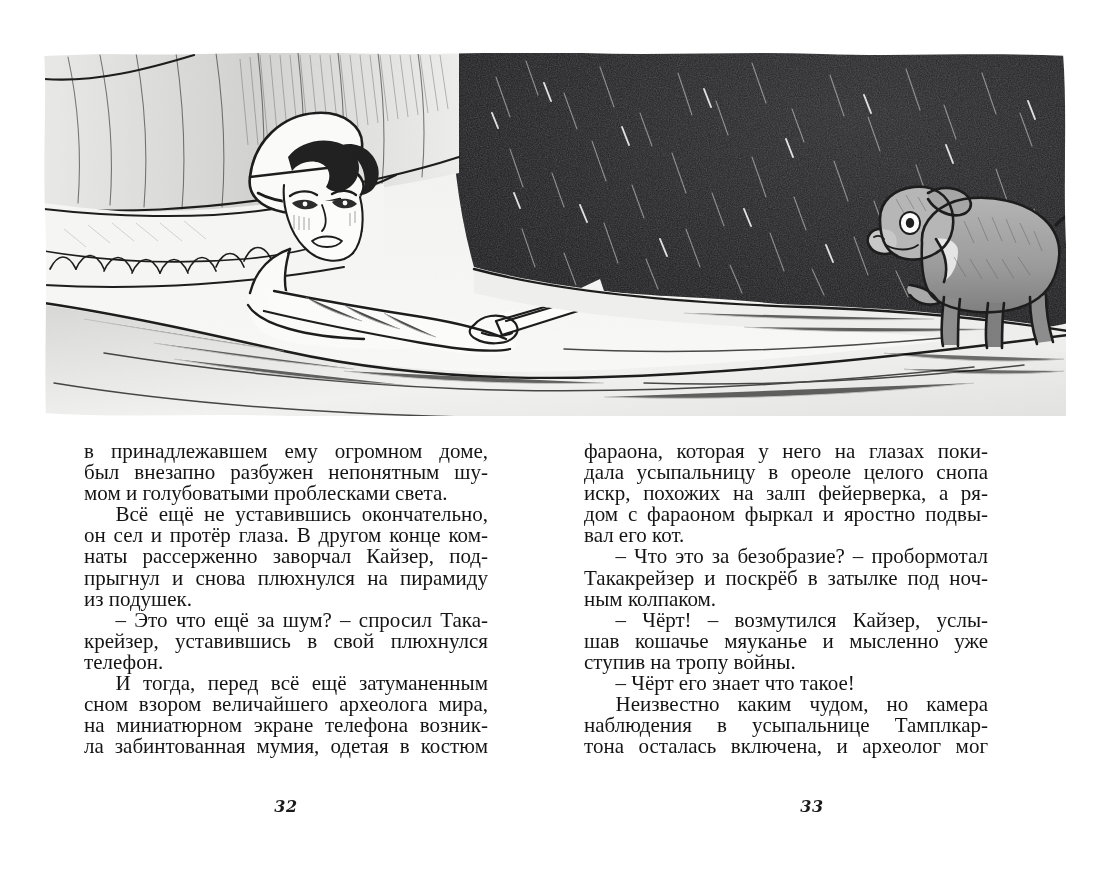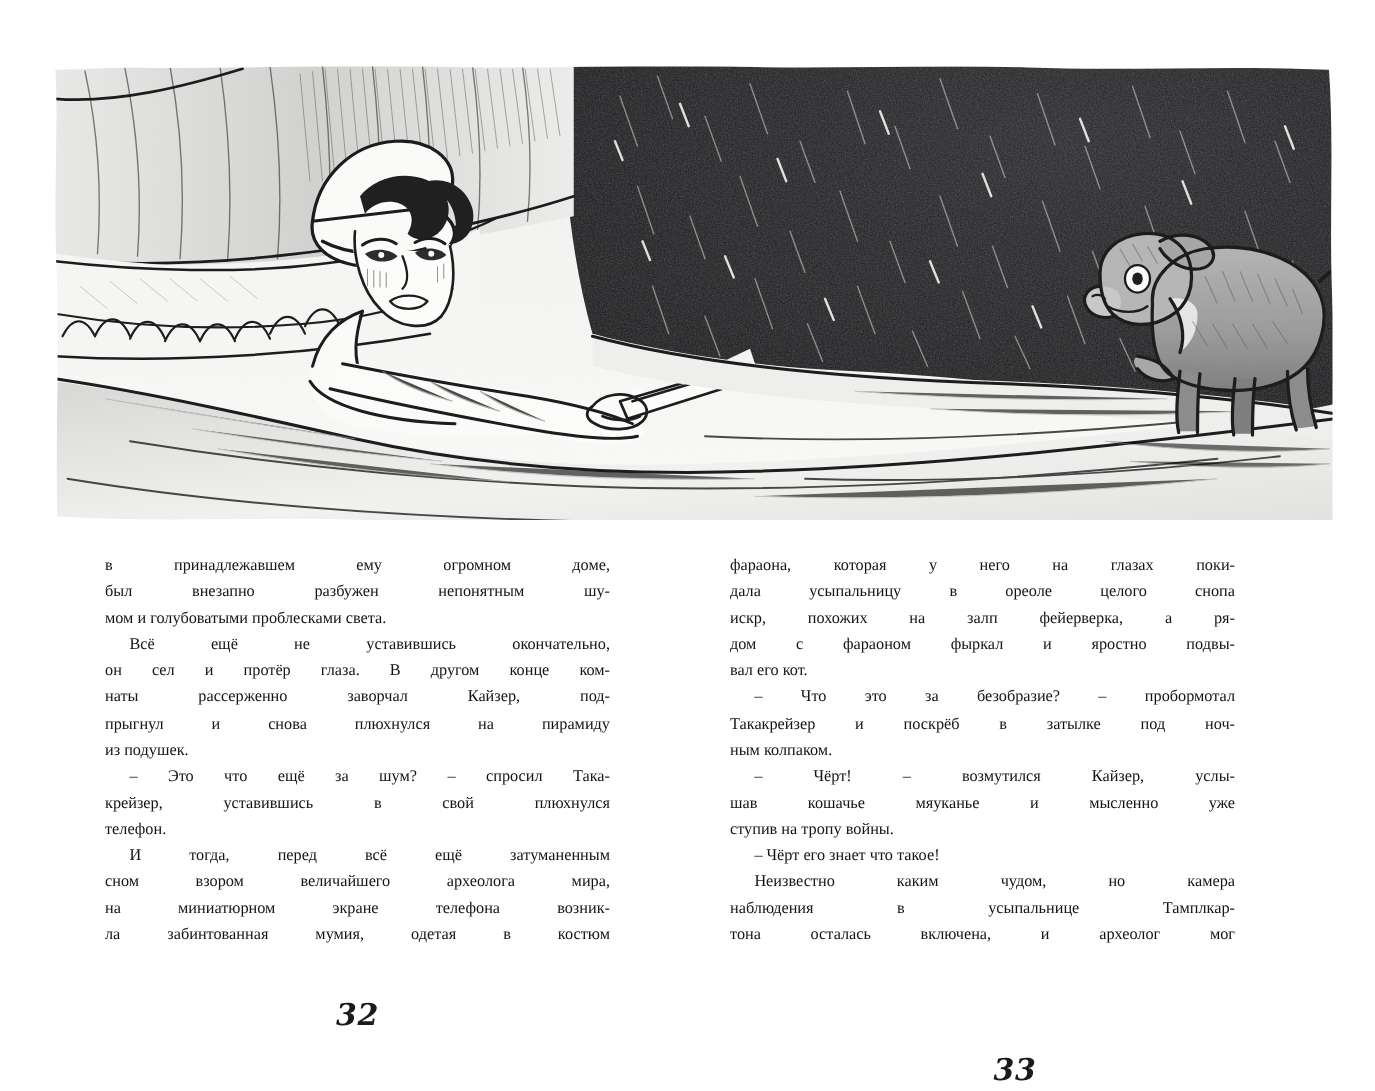--- a/index.html
+++ b/index.html
@@ -55,21 +55,21 @@
     position: absolute;
     left: 0;
     top: 441px;
     width: 1100px;
     height: 360px;
   }
   .col {
     position: absolute;
     top: 0;
     width: 404px;
-    font-size: 13px;
+    font-size: 21px;
     line-height: 21.1px;
     text-align: justify;
     text-justify: inter-word;
     hyphens: manual;
     color: #141414;
   }
   .col.left  { left: 84px; }
   .col.right { left: 584px; }
 
   .col p {
@@ -94,28 +94,28 @@
     text-indent: 1.5em;
   }
 
   
   .folio {
     position: absolute;
     top: 797px;
     width: 80px;
     text-align: center;
     font-family: "DejaVu Serif", "Liberation Serif", serif;
-    font-size: 24px;
+    font-size: 16px;
     font-style: italic;
     font-weight: 600;
     letter-spacing: 0.5px;
     color: #1a1a1a;
   }
   .folio.left  { left: 246px; }
-  .folio.right { left: 772px; margin-top: 44px; }
+  .folio.right { left: 772px; }
 
   
   .ink { fill: none; stroke: #1b1b1b; stroke-linecap: round; stroke-linejoin: round; }
 </style>
 </head>
 <body>
 
 <div class="spread">
 
   <div class="illustration-wrap">

